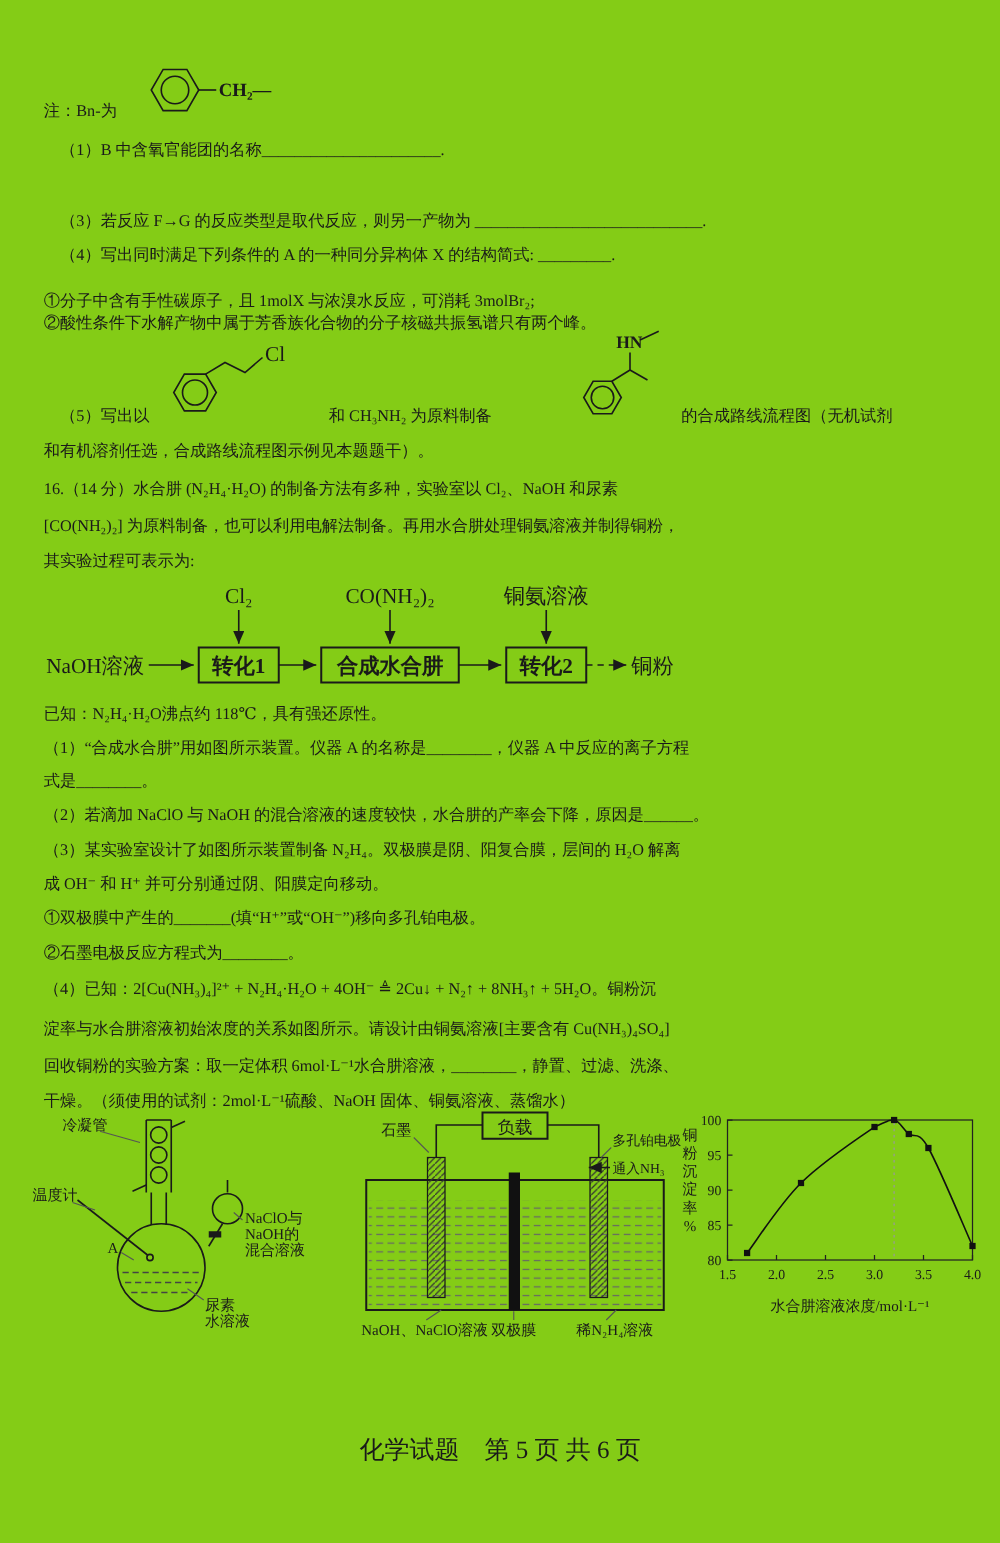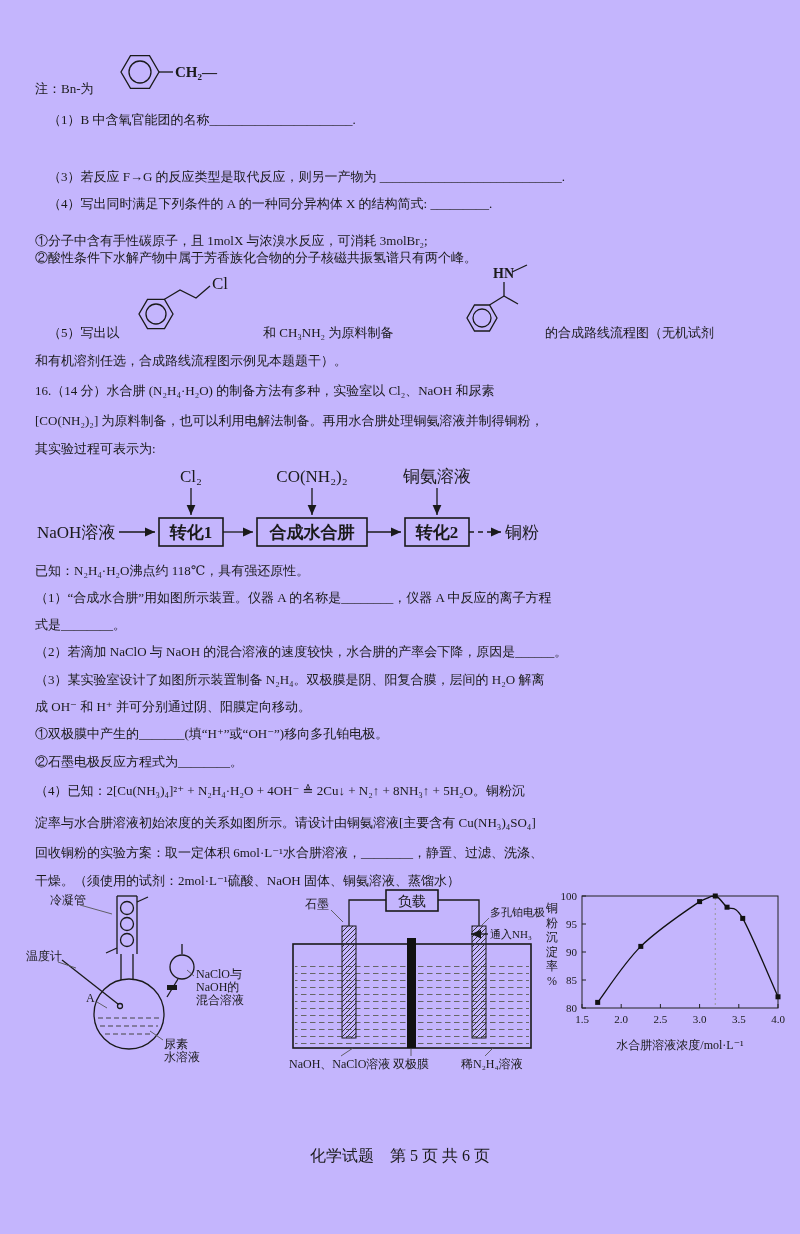--- a/index.html
+++ b/index.html
@@ -1,29 +1,29 @@
 <!DOCTYPE html>
 <html><head>
 <meta charset="utf-8">
 <style>
   *{box-sizing:border-box}
   html,body{margin:0;padding:0;background:#fff}
-  .page{position:relative;width:800px;height:1234px;background:#c4b5fd;overflow:hidden;
+  .page{position:relative;width:800px;height:1234px;background:#84cc16;overflow:hidden;
         font-family:"Liberation Serif","DejaVu Serif",serif;color:#1a1a1a}
   .t{position:absolute;font-size:13px;line-height:1.25;white-space:pre}
   .abs{position:absolute}
   svg text{font-family:"Liberation Serif","DejaVu Serif",serif;fill:#1a1a1a}
   .ln{stroke:#1a1a1a;stroke-width:1.3;fill:none}
   .thin{stroke:#555;stroke-width:0.9;fill:none}
   .box{stroke:#1a1a1a;stroke-width:1.6;fill:none}
   .bt{font-size:17px;font-weight:bold}
   .st{font-size:17px}
   .ft{font-size:12px}
   .chem{font-size:15px;font-weight:bold}
-  .footer{position:absolute;left:0;right:0;top:1146px;text-align:center;font-size:16px}
+  .footer{position:absolute;left:0;right:0;top:1146px;text-align:center;font-size:20px}
 </style>
 </head>
 <body>
 
 <div class="page">
 
   <svg class="abs" style="left:112px;top:44px" width="108" height="56" viewBox="0 0 108 56">
     <g>
       <polygon class="ln" points="47,28 37.5,11.55 18.5,11.55 9,28 18.5,44.45 37.5,44.45"></polygon>
       <circle class="ln" cx="28" cy="28" r="11"></circle>

